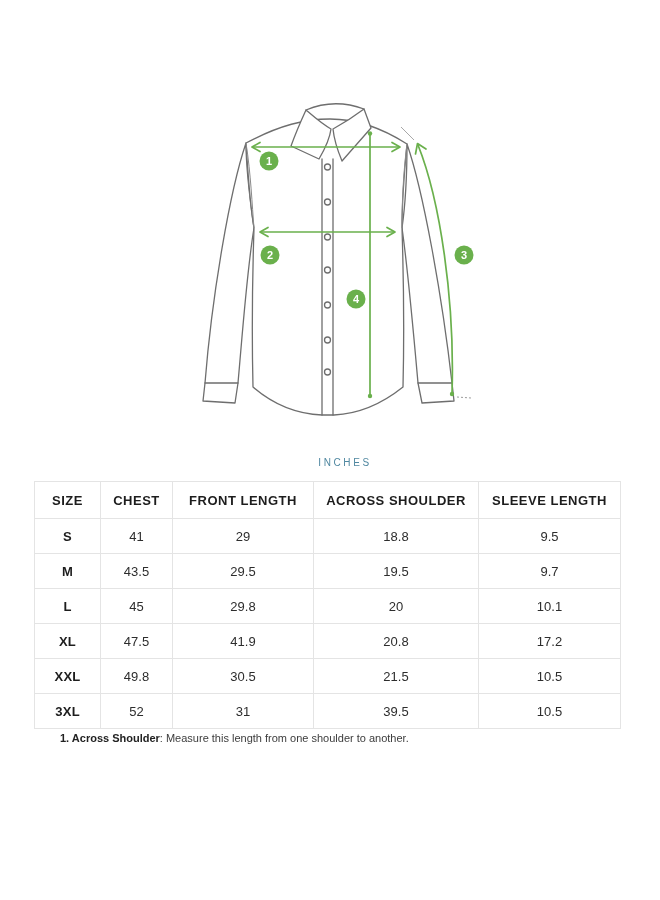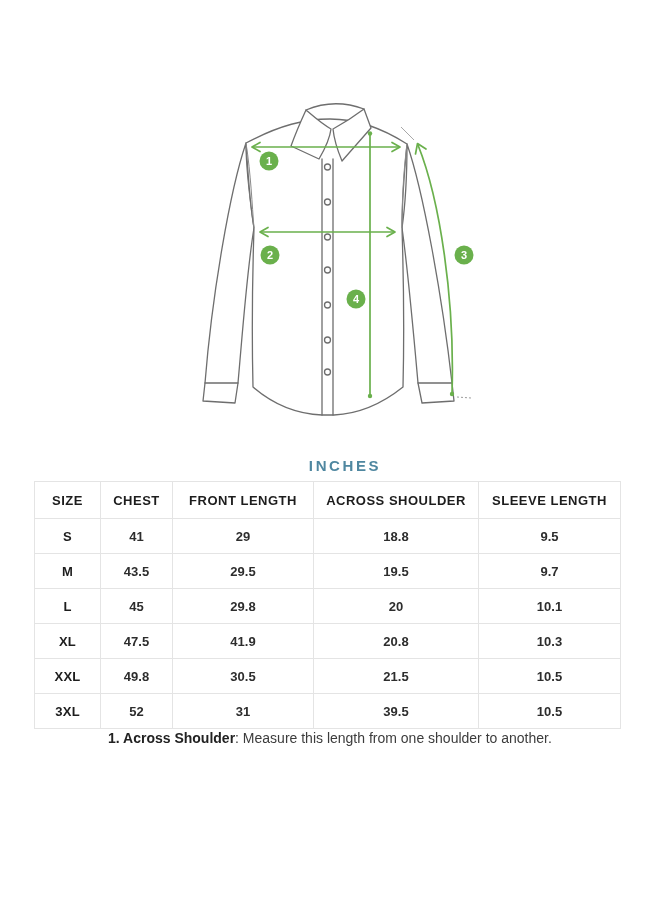--- a/index.html
+++ b/index.html
@@ -18,42 +18,42 @@
   .marker-dash{fill:none;stroke:#a8a8a8;stroke-width:1;}
   .marker-dotted{fill:none;stroke:#9b9b9b;stroke-width:1;stroke-dasharray:2 2;}
   .g-line{fill:none;stroke:#6ab04c;stroke-width:1.7;stroke-linecap:round;stroke-linejoin:round;}
   .g-fill{fill:#6ab04c;stroke:none;}
   .callout-num{fill:#ffffff;font-size:11px;font-weight:700;text-anchor:middle;
     font-family:"Liberation Sans", sans-serif;}
 
   
   .units{
     position:absolute;left:30px;top:457px;width:630px;text-align:center;
-    color:#4f87a0;font-size:15px;font-weight:700;letter-spacing:2.6px;
+    color:#4f87a0;font-size:10px;font-weight:400;letter-spacing:2.6px;
   }
 
   
   table.size-table{
     position:absolute;left:34px;top:481px;width:586px;
     border-collapse:collapse;table-layout:fixed;background:#0c4a6e;
   }
   .size-table th,.size-table td{
     border:1px solid #e4e4e4;text-align:center;vertical-align:middle;background:#fff;
   }
   .size-table th{
     height:34px;font-size:13px;font-weight:700;color:#1d1d1d;letter-spacing:0.5px;
   }
   .size-table td{
-    height:32px;font-size:13px;color:#2d2d2d;font-weight:700;
+    height:32px;font-size:13px;color:#2d2d2d;font-weight:400;
   }
   .size-table td.size-col{font-weight:700;color:#1d1d1d;letter-spacing:0.3px;}
 
   
   .notes{position:absolute;left:60px;top:727px;width:560px;}
-  .note{font-size:14px;line-height:22px;color:#3c3c3c;white-space:nowrap;margin-left:48px;}
+  .note{font-size:11px;line-height:22px;color:#3c3c3c;white-space:nowrap;}
   .note .b{font-weight:700;color:#222222;}
 </style>
 </head>
 <body>
 
 <div class="stage">
 
   <div class="diagram">
     <svg viewBox="0 0 400 345">
 
@@ -169,21 +169,21 @@
           <td>45</td>
           <td>29.8</td>
           <td>20</td>
           <td>10.1</td>
         </tr>
         <tr>
           <td class="size-col">XL</td>
           <td>47.5</td>
           <td>41.9</td>
           <td>20.8</td>
-          <td>10.3</td>
+          <td>17.2</td>
         </tr>
         <tr>
           <td class="size-col">XXL</td>
           <td>49.8</td>
           <td>30.5</td>
           <td>21.5</td>
           <td>10.5</td>
         </tr>
         <tr>
           <td class="size-col">3XL</td>

